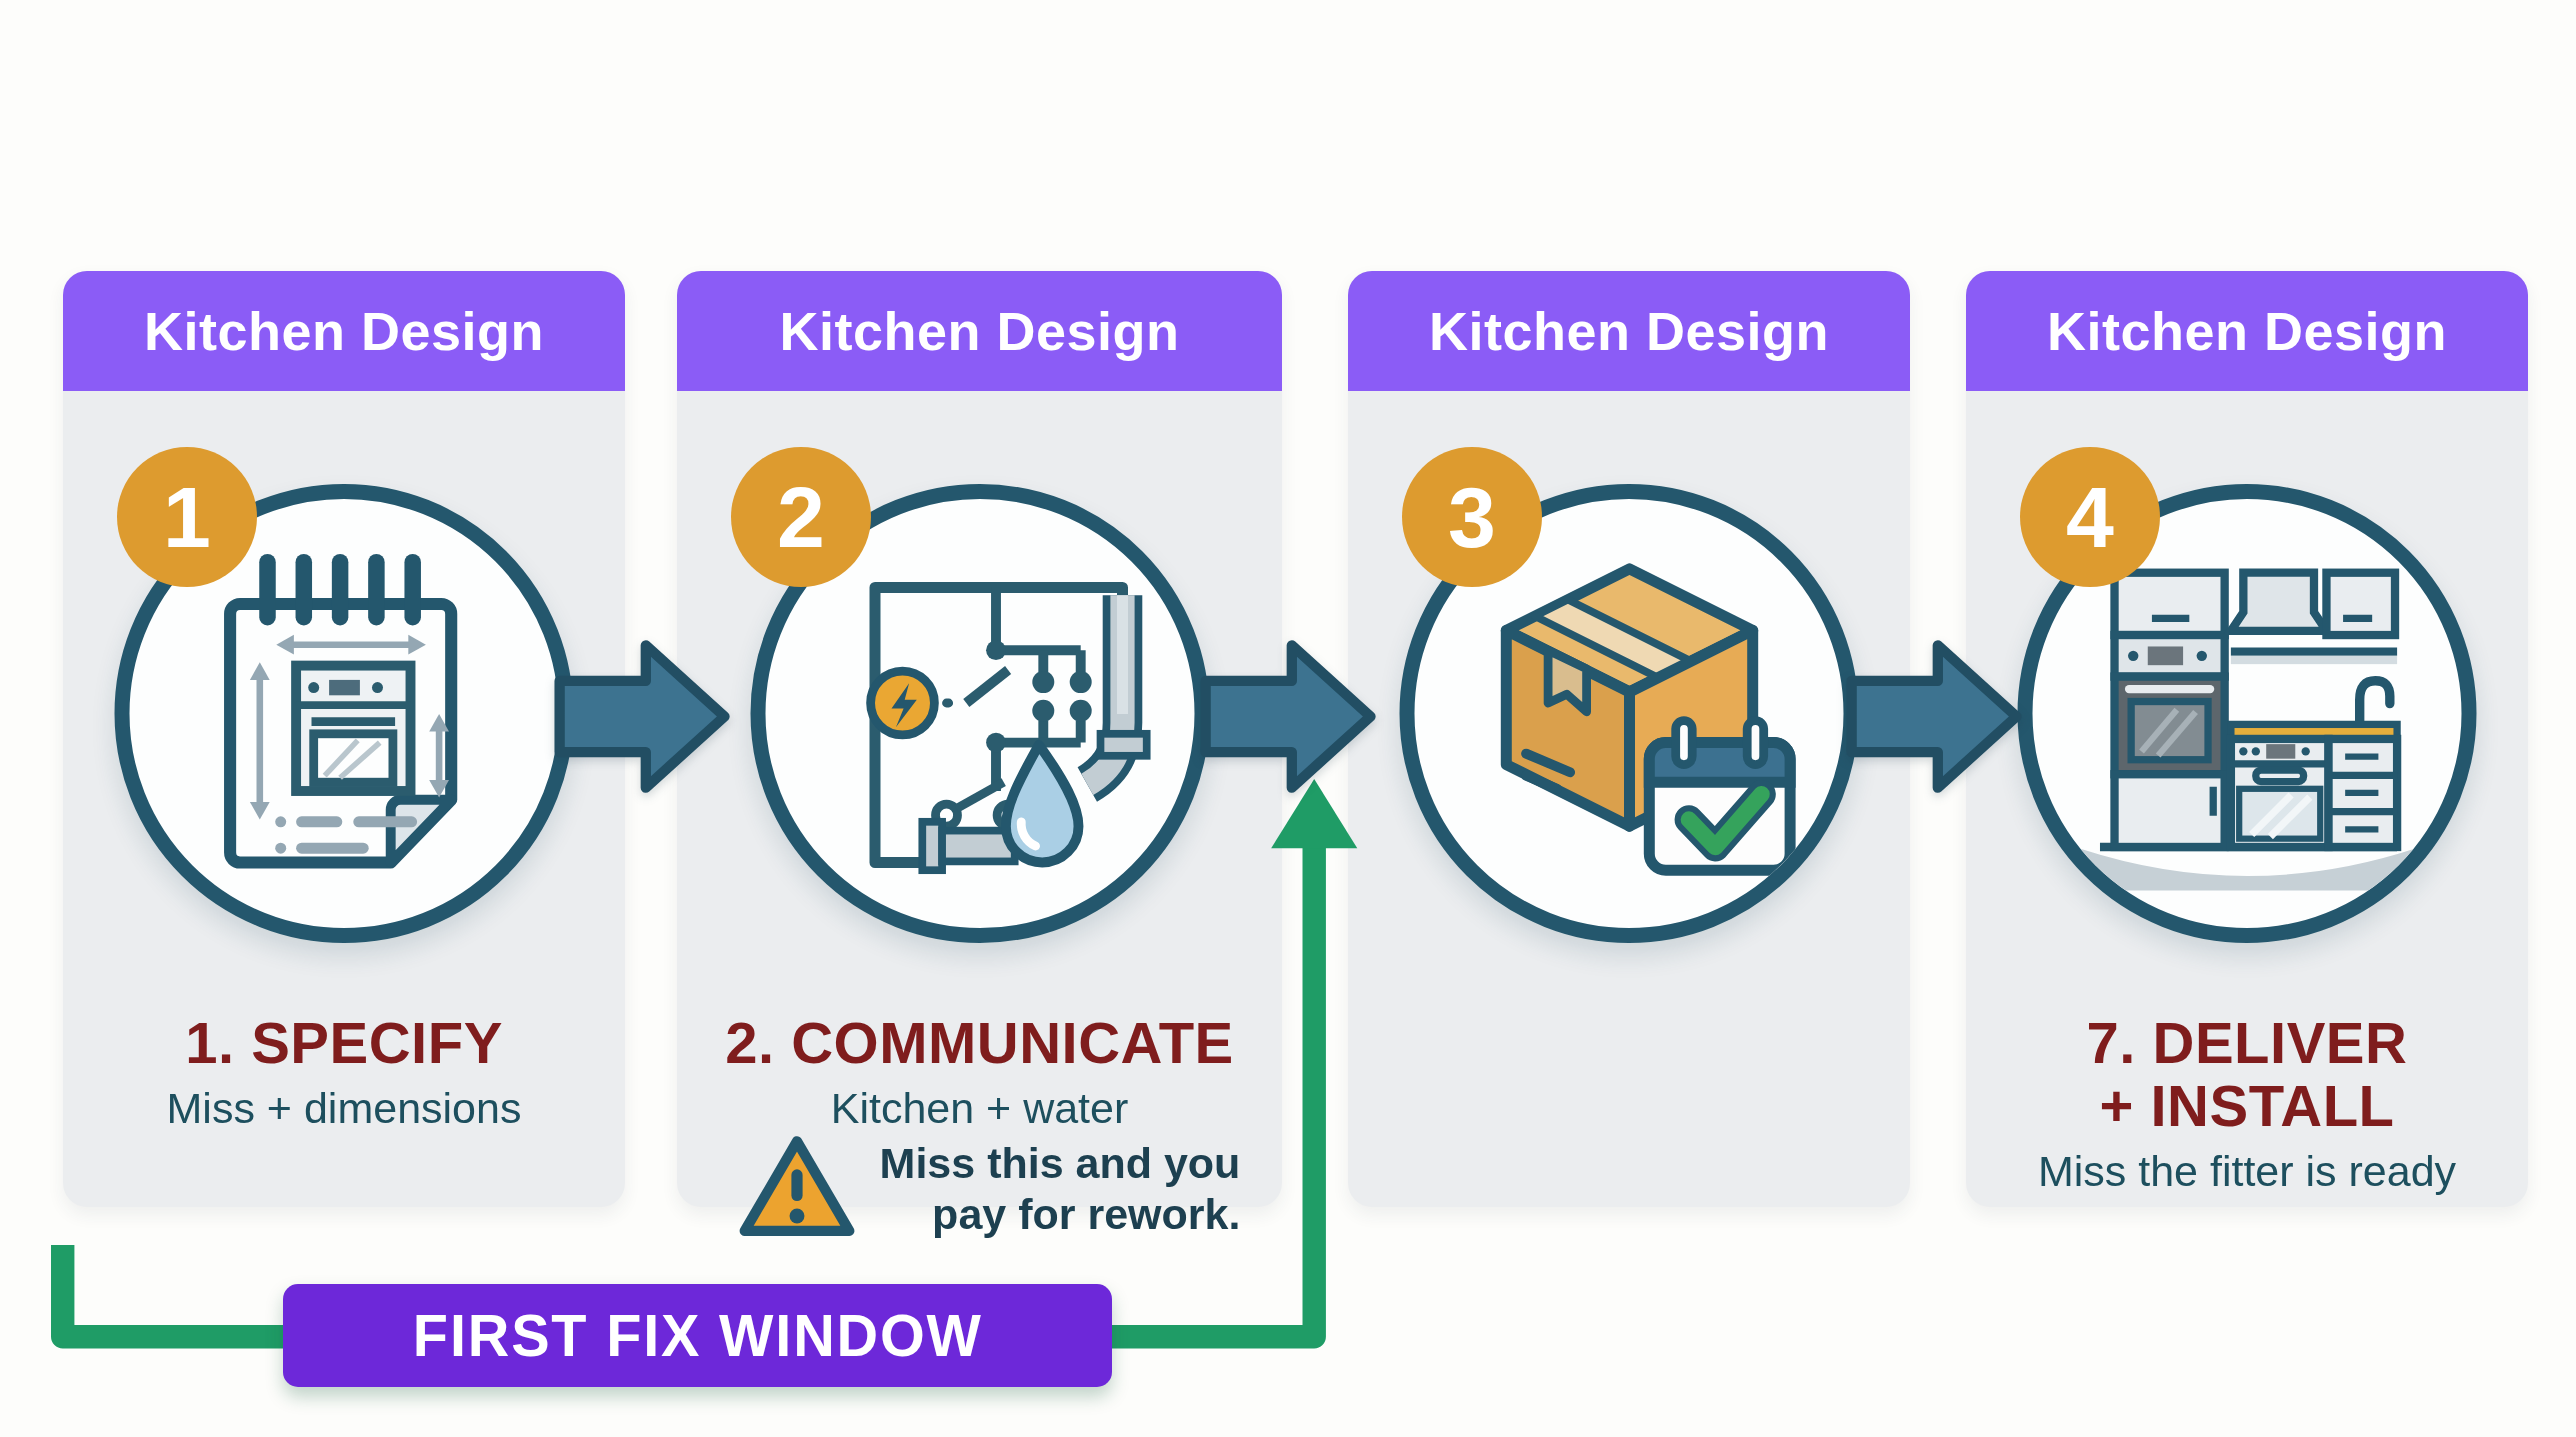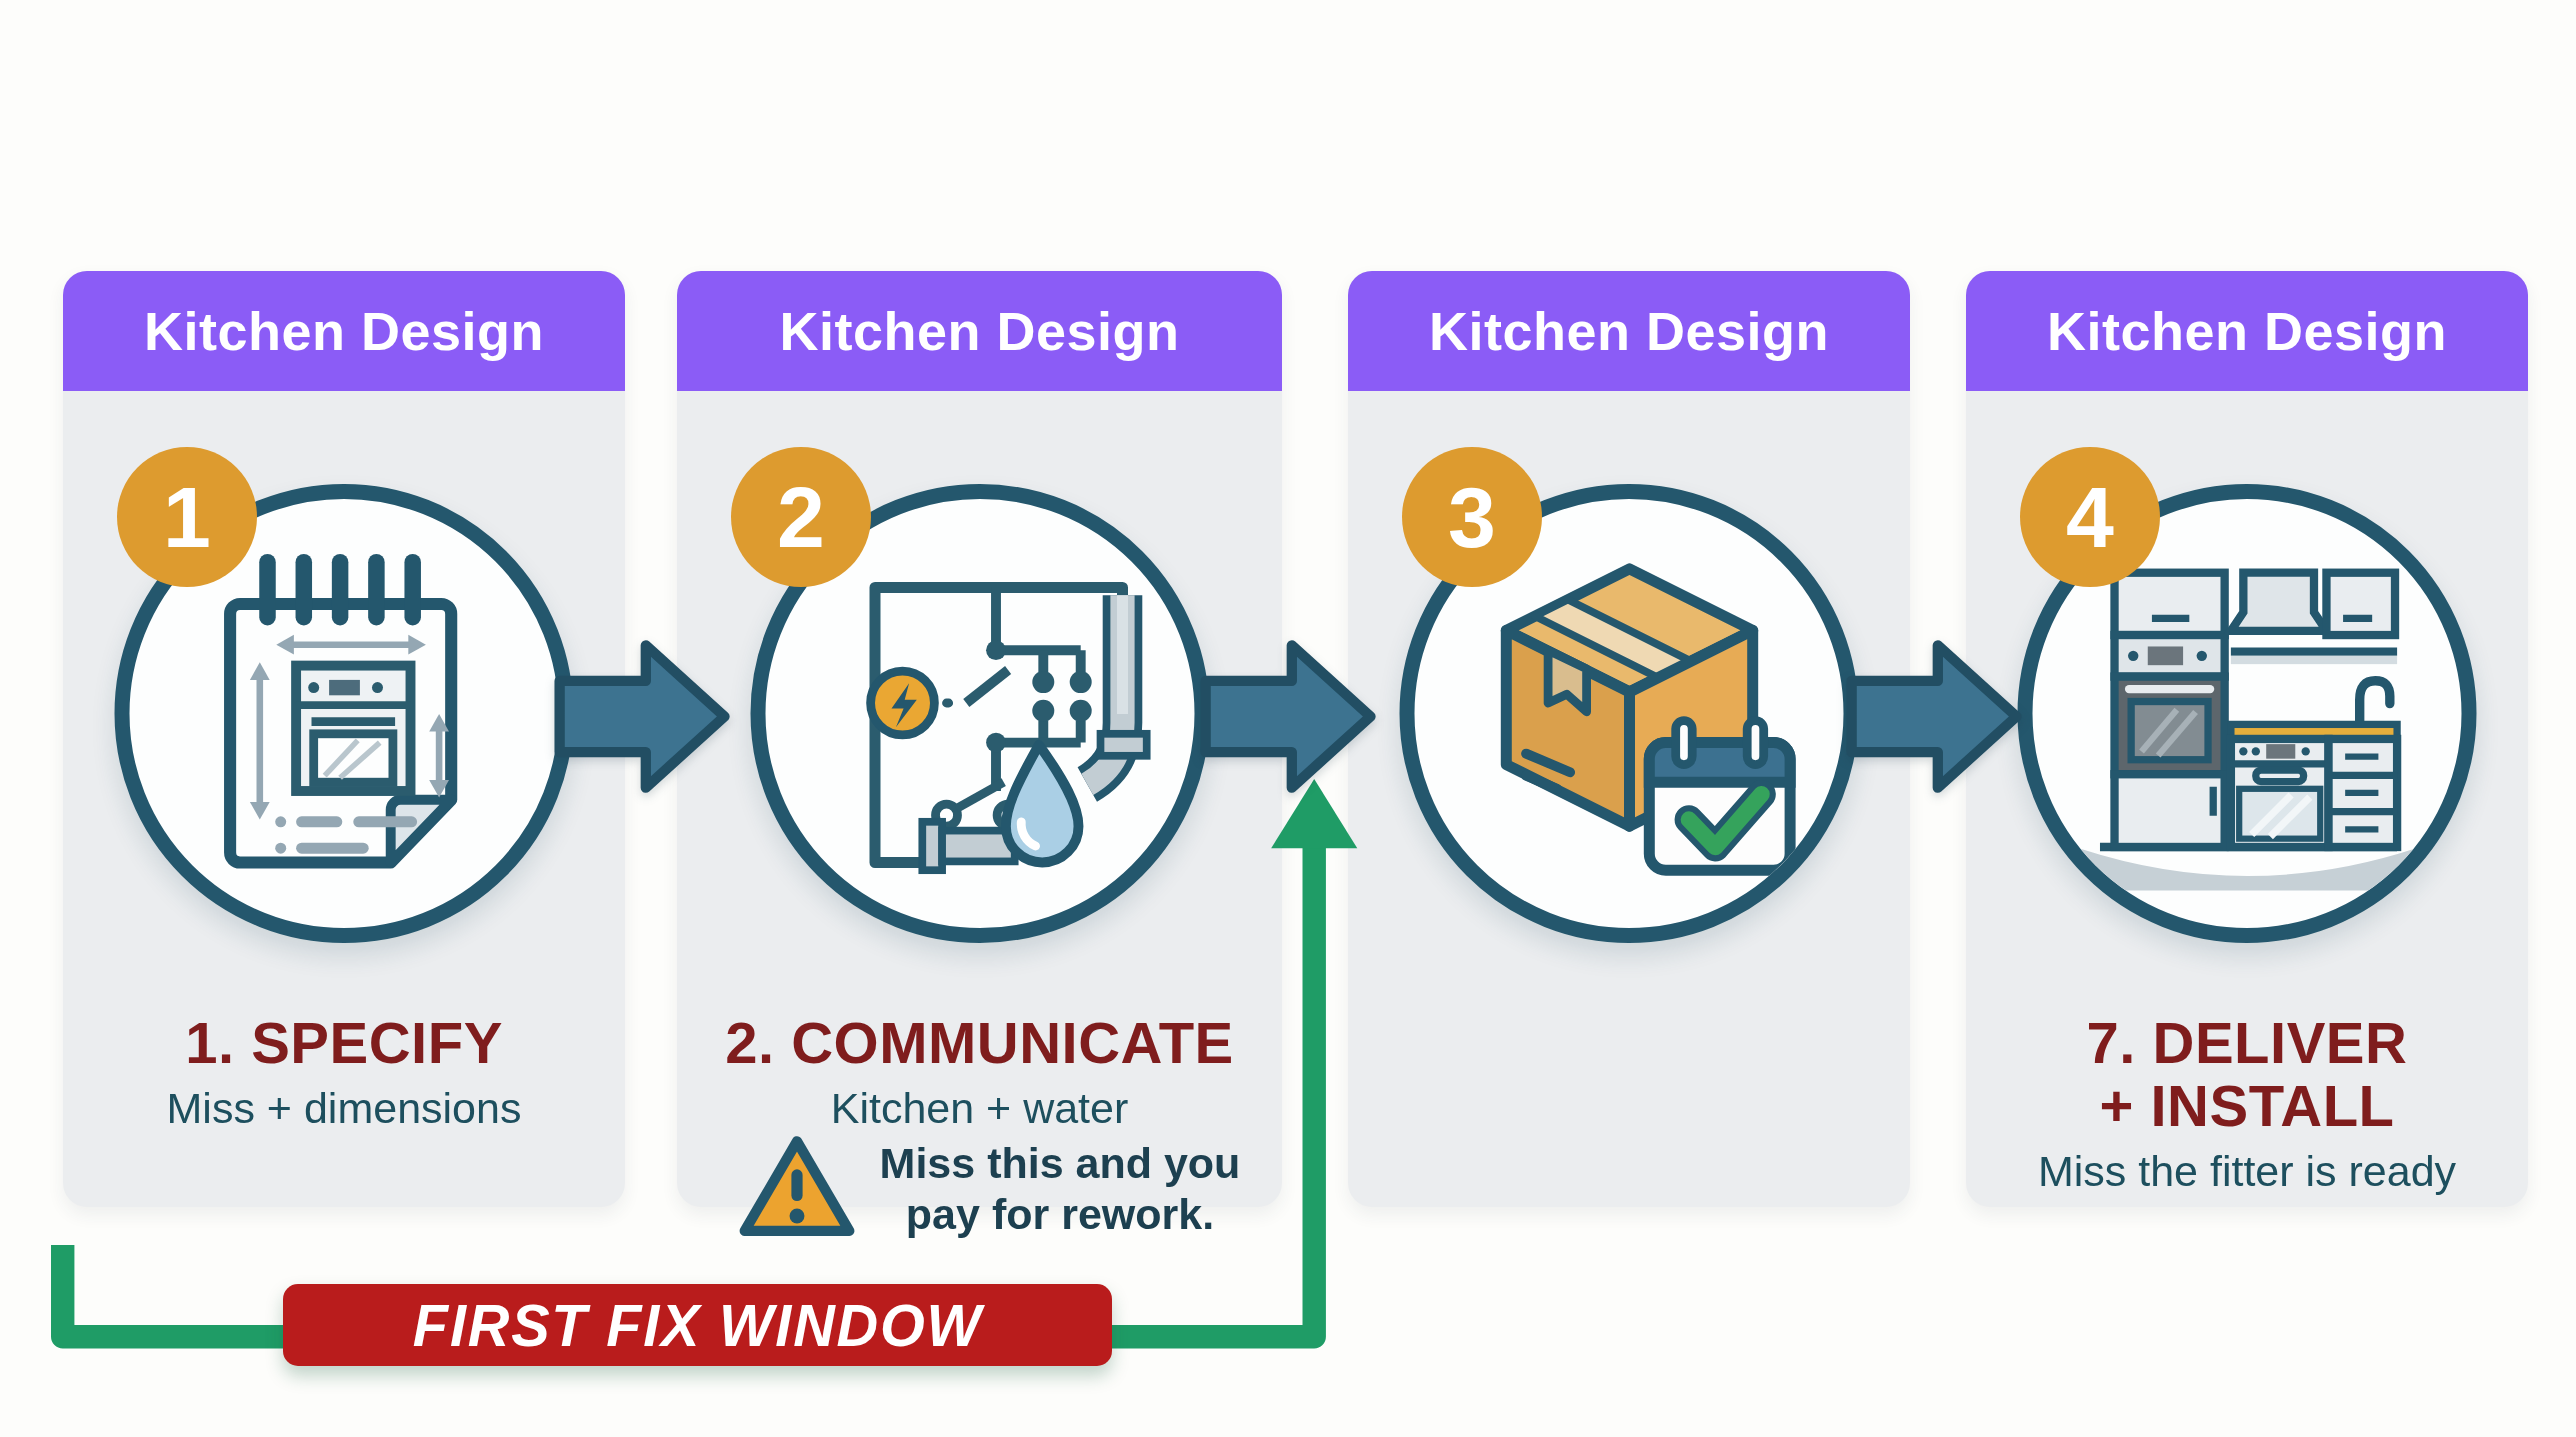--- a/index.html
+++ b/index.html
@@ -41,39 +41,38 @@
   .step-title{
     font-size:58px;font-weight:700;color:#7f1d1d;line-height:1.08;
     white-space:pre-line;letter-spacing:0.5px;
   }
   .step-subtitle{
     margin-top:9.4px;font-size:43px;font-weight:500;color:#1d4f5e;
     line-height:1.12;white-space:pre-line;
   }
   .warning{
     position:absolute;top:861px;left:58px;right:13px;display:flex;
-    align-items:flex-start;gap:20.6px;text-align:center;z-index:6;
+    align-items:flex-start;gap:20.6px;text-align:right;z-index:6;
   }
   .warning svg{flex:0 0 auto;}
   .warning-text{
     font-size:43px;font-weight:700;color:#1d4050;line-height:1.2;
     white-space:pre-line;padding-top:5.6px;
   }
   
   .flow-arrow{position:absolute;top:634px;width:178px;height:165px;z-index:3;
     filter:drop-shadow(0 4.7px 4.7px rgba(20,50,65,.18));}
   .a1{left:554px;} .a2{left:1200px;} .a3{left:1846px;}
   
   #green-line{position:absolute;left:0;top:0;width:2576px;height:1438px;z-index:2;pointer-events:none;}
   .banner{
-    position:absolute;left:283px;top:1284px;width:829px;height:82px;
-    background:#b91c1c;border-radius:15px;z-index:4;
+    position:absolute;left:283px;top:1284px;width:829px;height:103px;
+    background:#6d28d9;border-radius:15px;z-index:4;
     display:flex;align-items:center;justify-content:center;
     box-shadow:0 9.4px 17px rgba(20,90,60,.25);
-    font-style:italic;
   }
   .banner-label{
     color:#ffffff;font-size:60px;font-weight:700;letter-spacing:1.9px;
     transform:scaleX(.96);
   }
 </style>
 </head>
 <body>
 
 <div id="canvas">

